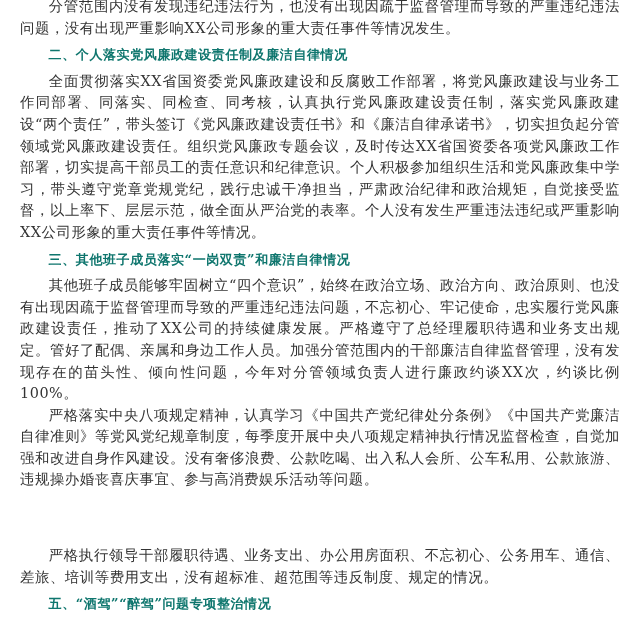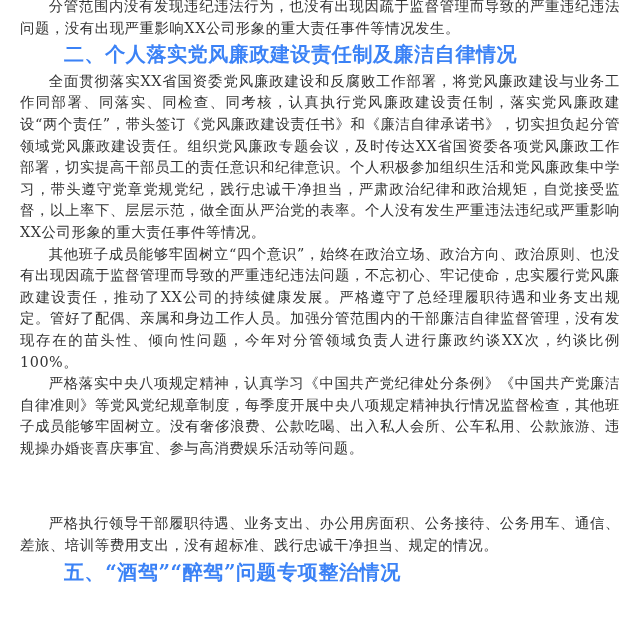--- a/index.html
+++ b/index.html
@@ -24,36 +24,37 @@
   .para {
     font-size: 14.4px;
     line-height: 21.6px;
     letter-spacing: 0.55px;
     text-indent: 2em;
     text-align: justify;
     margin: 0;
     color: #333;
   }
   .heading {
-    font-size: 20px;
+    font-size: 13px;
     line-height: 21.6px;
     font-weight: bold;
     letter-spacing: 0.6px;
     text-indent: 2.2em;
     margin: 5px 0 5px 0;
-    color: #3b82f6;
+    color: #0f766e;
   }
   .spacer { height: 54px; }
 </style>
 </head>
 <body>
 
 <div class="page">
   <p class="para">分管范围内没有发现违纪违法行为，也没有出现因疏于监督管理而导致的严重违纪违法问题，没有出现严重影响XX公司形象的重大责任事件等情况发生。</p>
   <h2 class="heading">二、个人落实党风廉政建设责任制及廉洁自律情况</h2>
   <p class="para">全面贯彻落实XX省国资委党风廉政建设和反腐败工作部署，将党风廉政建设与业务工作同部署、同落实、同检查、同考核，认真执行党风廉政建设责任制，落实党风廉政建设“两个责任”，带头签订《党风廉政建设责任书》和《廉洁自律承诺书》，切实担负起分管领域党风廉政建设责任。组织党风廉政专题会议，及时传达XX省国资委各项党风廉政工作部署，切实提高干部员工的责任意识和纪律意识。个人积极参加组织生活和党风廉政集中学习，带头遵守党章党规党纪，践行忠诚干净担当，严肃政治纪律和政治规矩，自觉接受监督，以上率下、层层示范，做全面从严治党的表率。个人没有发生严重违法违纪或严重影响XX公司形象的重大责任事件等情况。</p>
+  <h2 class="heading">三、其他班子成员落实“一岗双责”和廉洁自律情况</h2>
   <p class="para">其他班子成员能够牢固树立“四个意识”，始终在政治立场、政治方向、政治原则、也没有出现因疏于监督管理而导致的严重违纪违法问题，不忘初心、牢记使命，忠实履行党风廉政建设责任，推动了XX公司的持续健康发展。严格遵守了总经理履职待遇和业务支出规定。管好了配偶、亲属和身边工作人员。加强分管范围内的干部廉洁自律监督管理，没有发现存在的苗头性、倾向性问题，今年对分管领域负责人进行廉政约谈XX次，约谈比例100%。</p>
-  <p class="para">严格落实中央八项规定精神，认真学习《中国共产党纪律处分条例》《中国共产党廉洁自律准则》等党风党纪规章制度，每季度开展中央八项规定精神执行情况监督检查，其他班子成员能够牢固树立。没有奢侈浪费、公款吃喝、出入私人会所、公车私用、公款旅游、违规操办婚丧喜庆事宜、参与高消费娱乐活动等问题。</p>
+  <p class="para">严格落实中央八项规定精神，认真学习《中国共产党纪律处分条例》《中国共产党廉洁自律准则》等党风党纪规章制度，每季度开展中央八项规定精神执行情况监督检查，自觉加强和改进自身作风建设。没有奢侈浪费、公款吃喝、出入私人会所、公车私用、公款旅游、违规操办婚丧喜庆事宜、参与高消费娱乐活动等问题。</p>
   <div class="spacer"></div>
-  <p class="para">严格执行领导干部履职待遇、业务支出、办公用房面积、公务接待、公务用车、通信、差旅、培训等费用支出，没有超标准、践行忠诚干净担当、规定的情况。</p>
+  <p class="para">严格执行领导干部履职待遇、业务支出、办公用房面积、不忘初心、公务用车、通信、差旅、培训等费用支出，没有超标准、超范围等违反制度、规定的情况。</p>
   <h2 class="heading">五、“酒驾”“醉驾”问题专项整治情况</h2>
 
 </div>
 
 </body></html>

